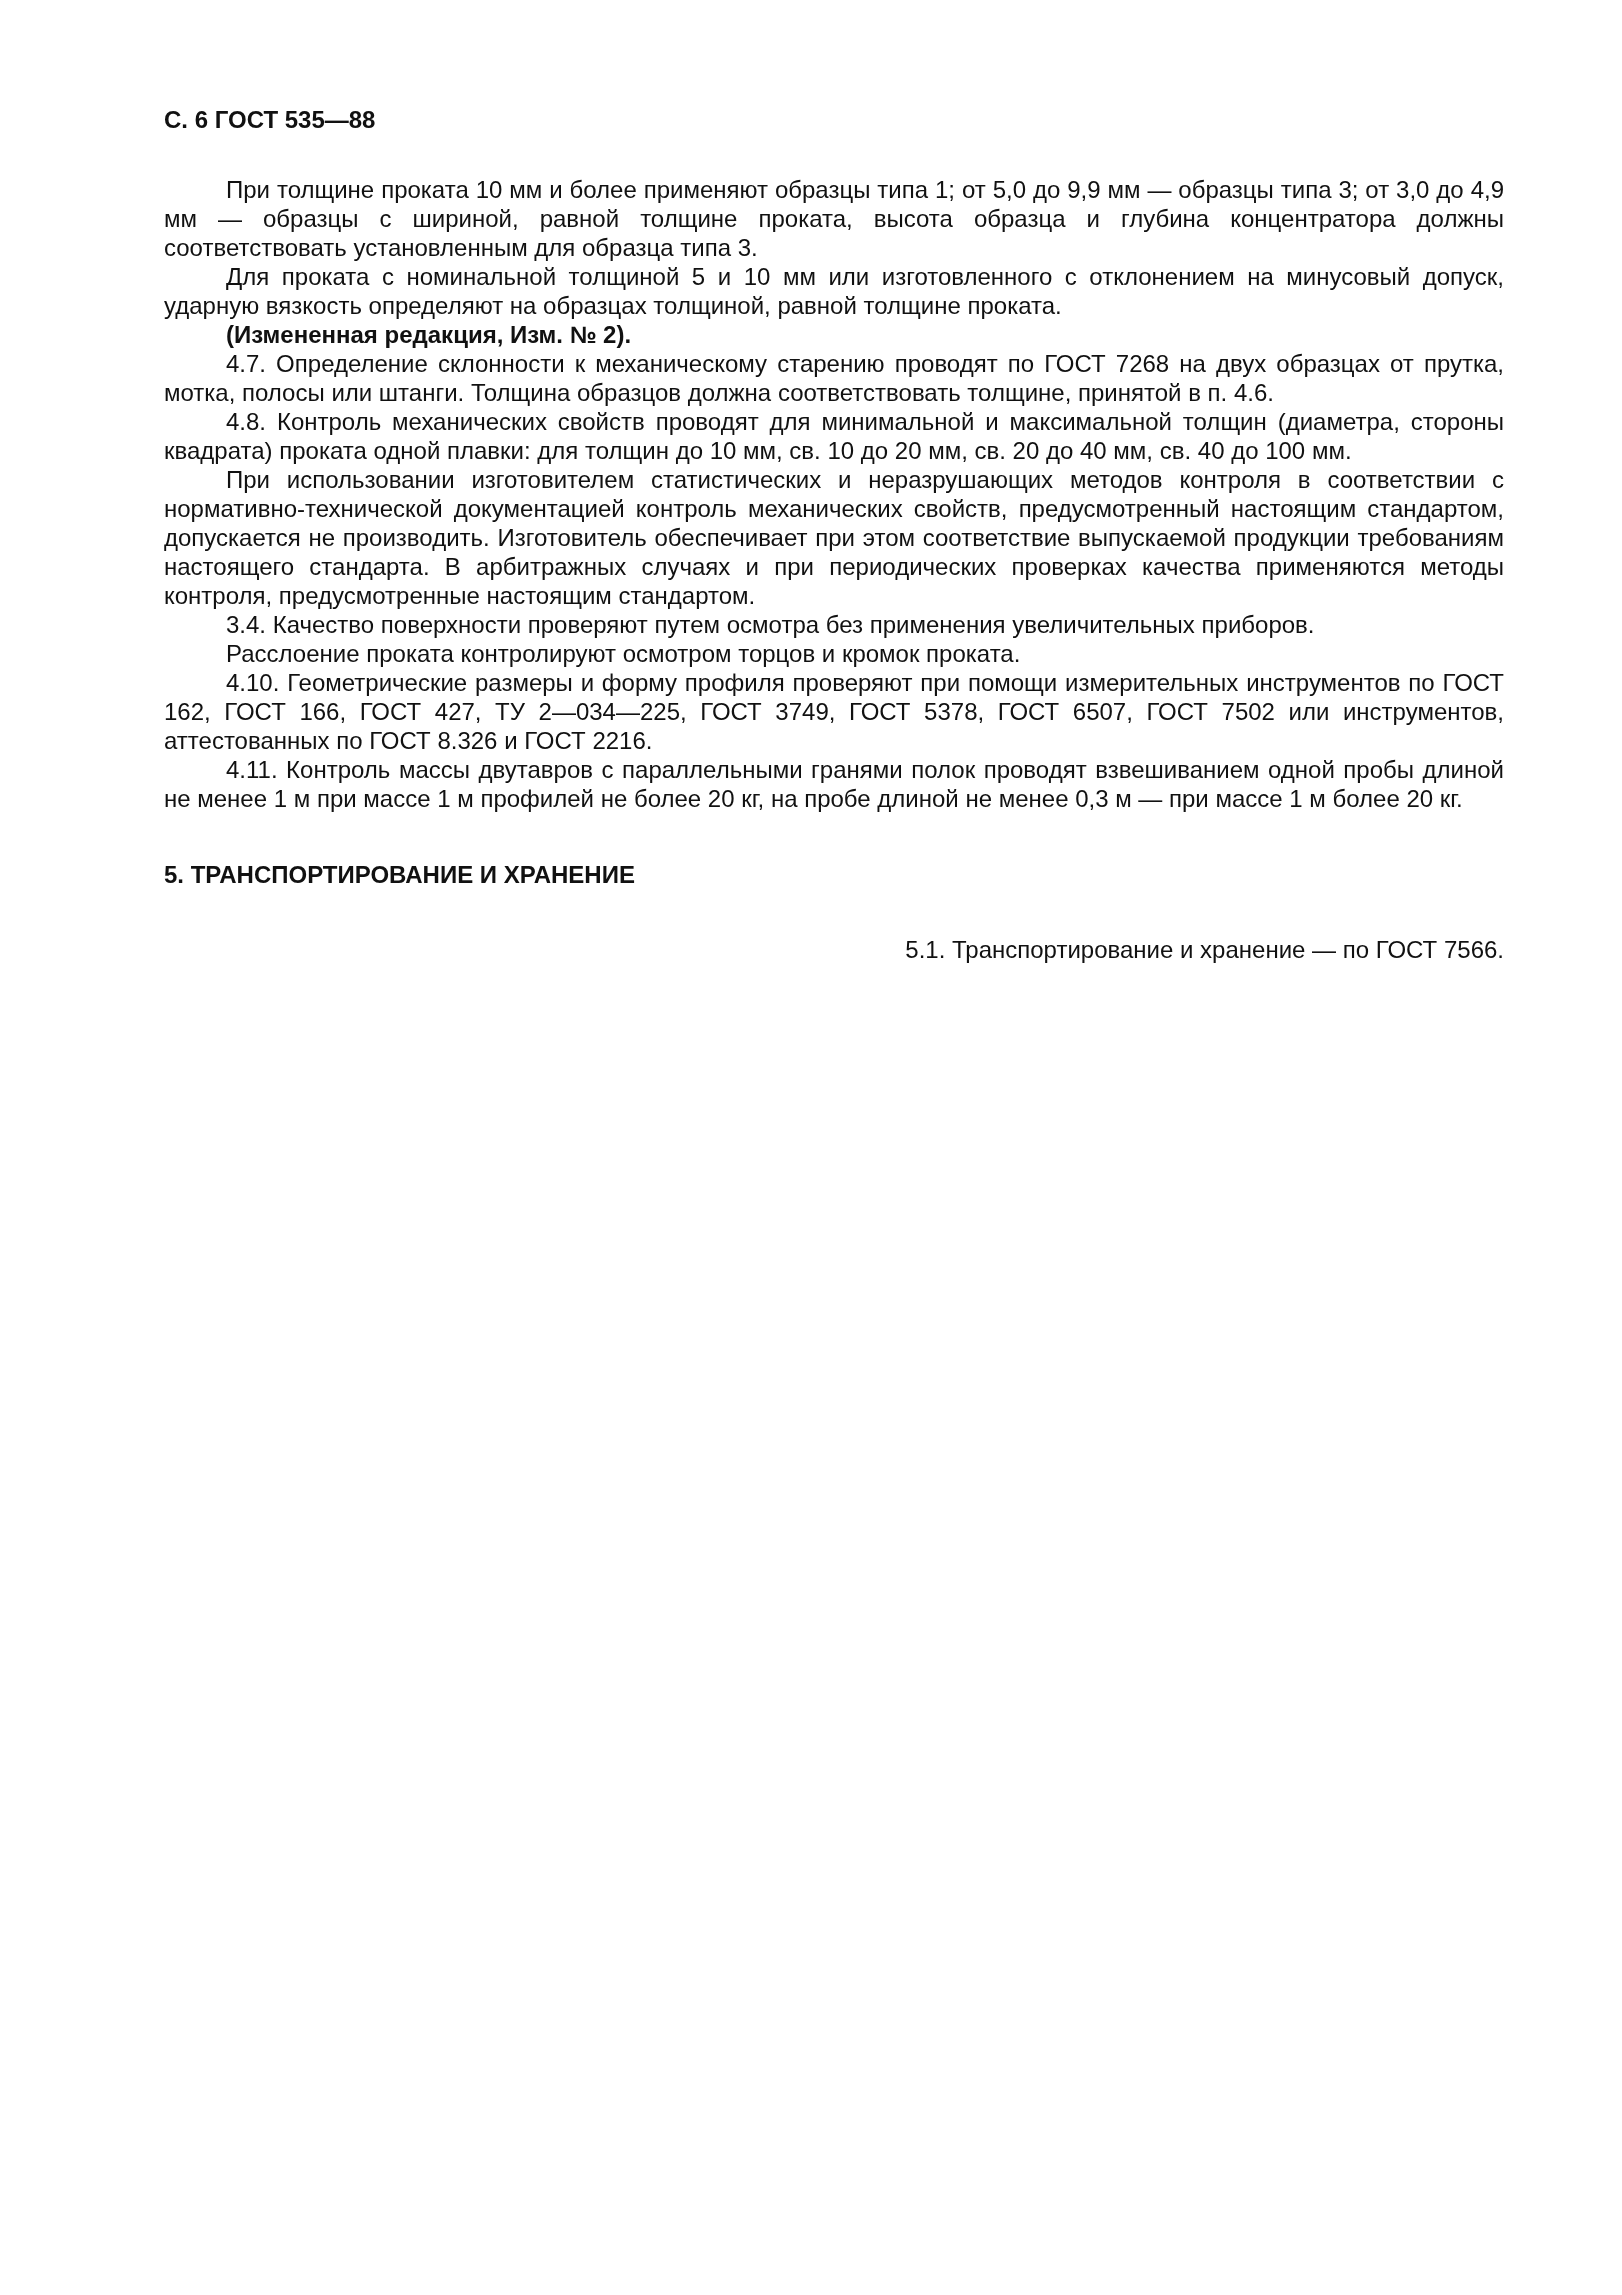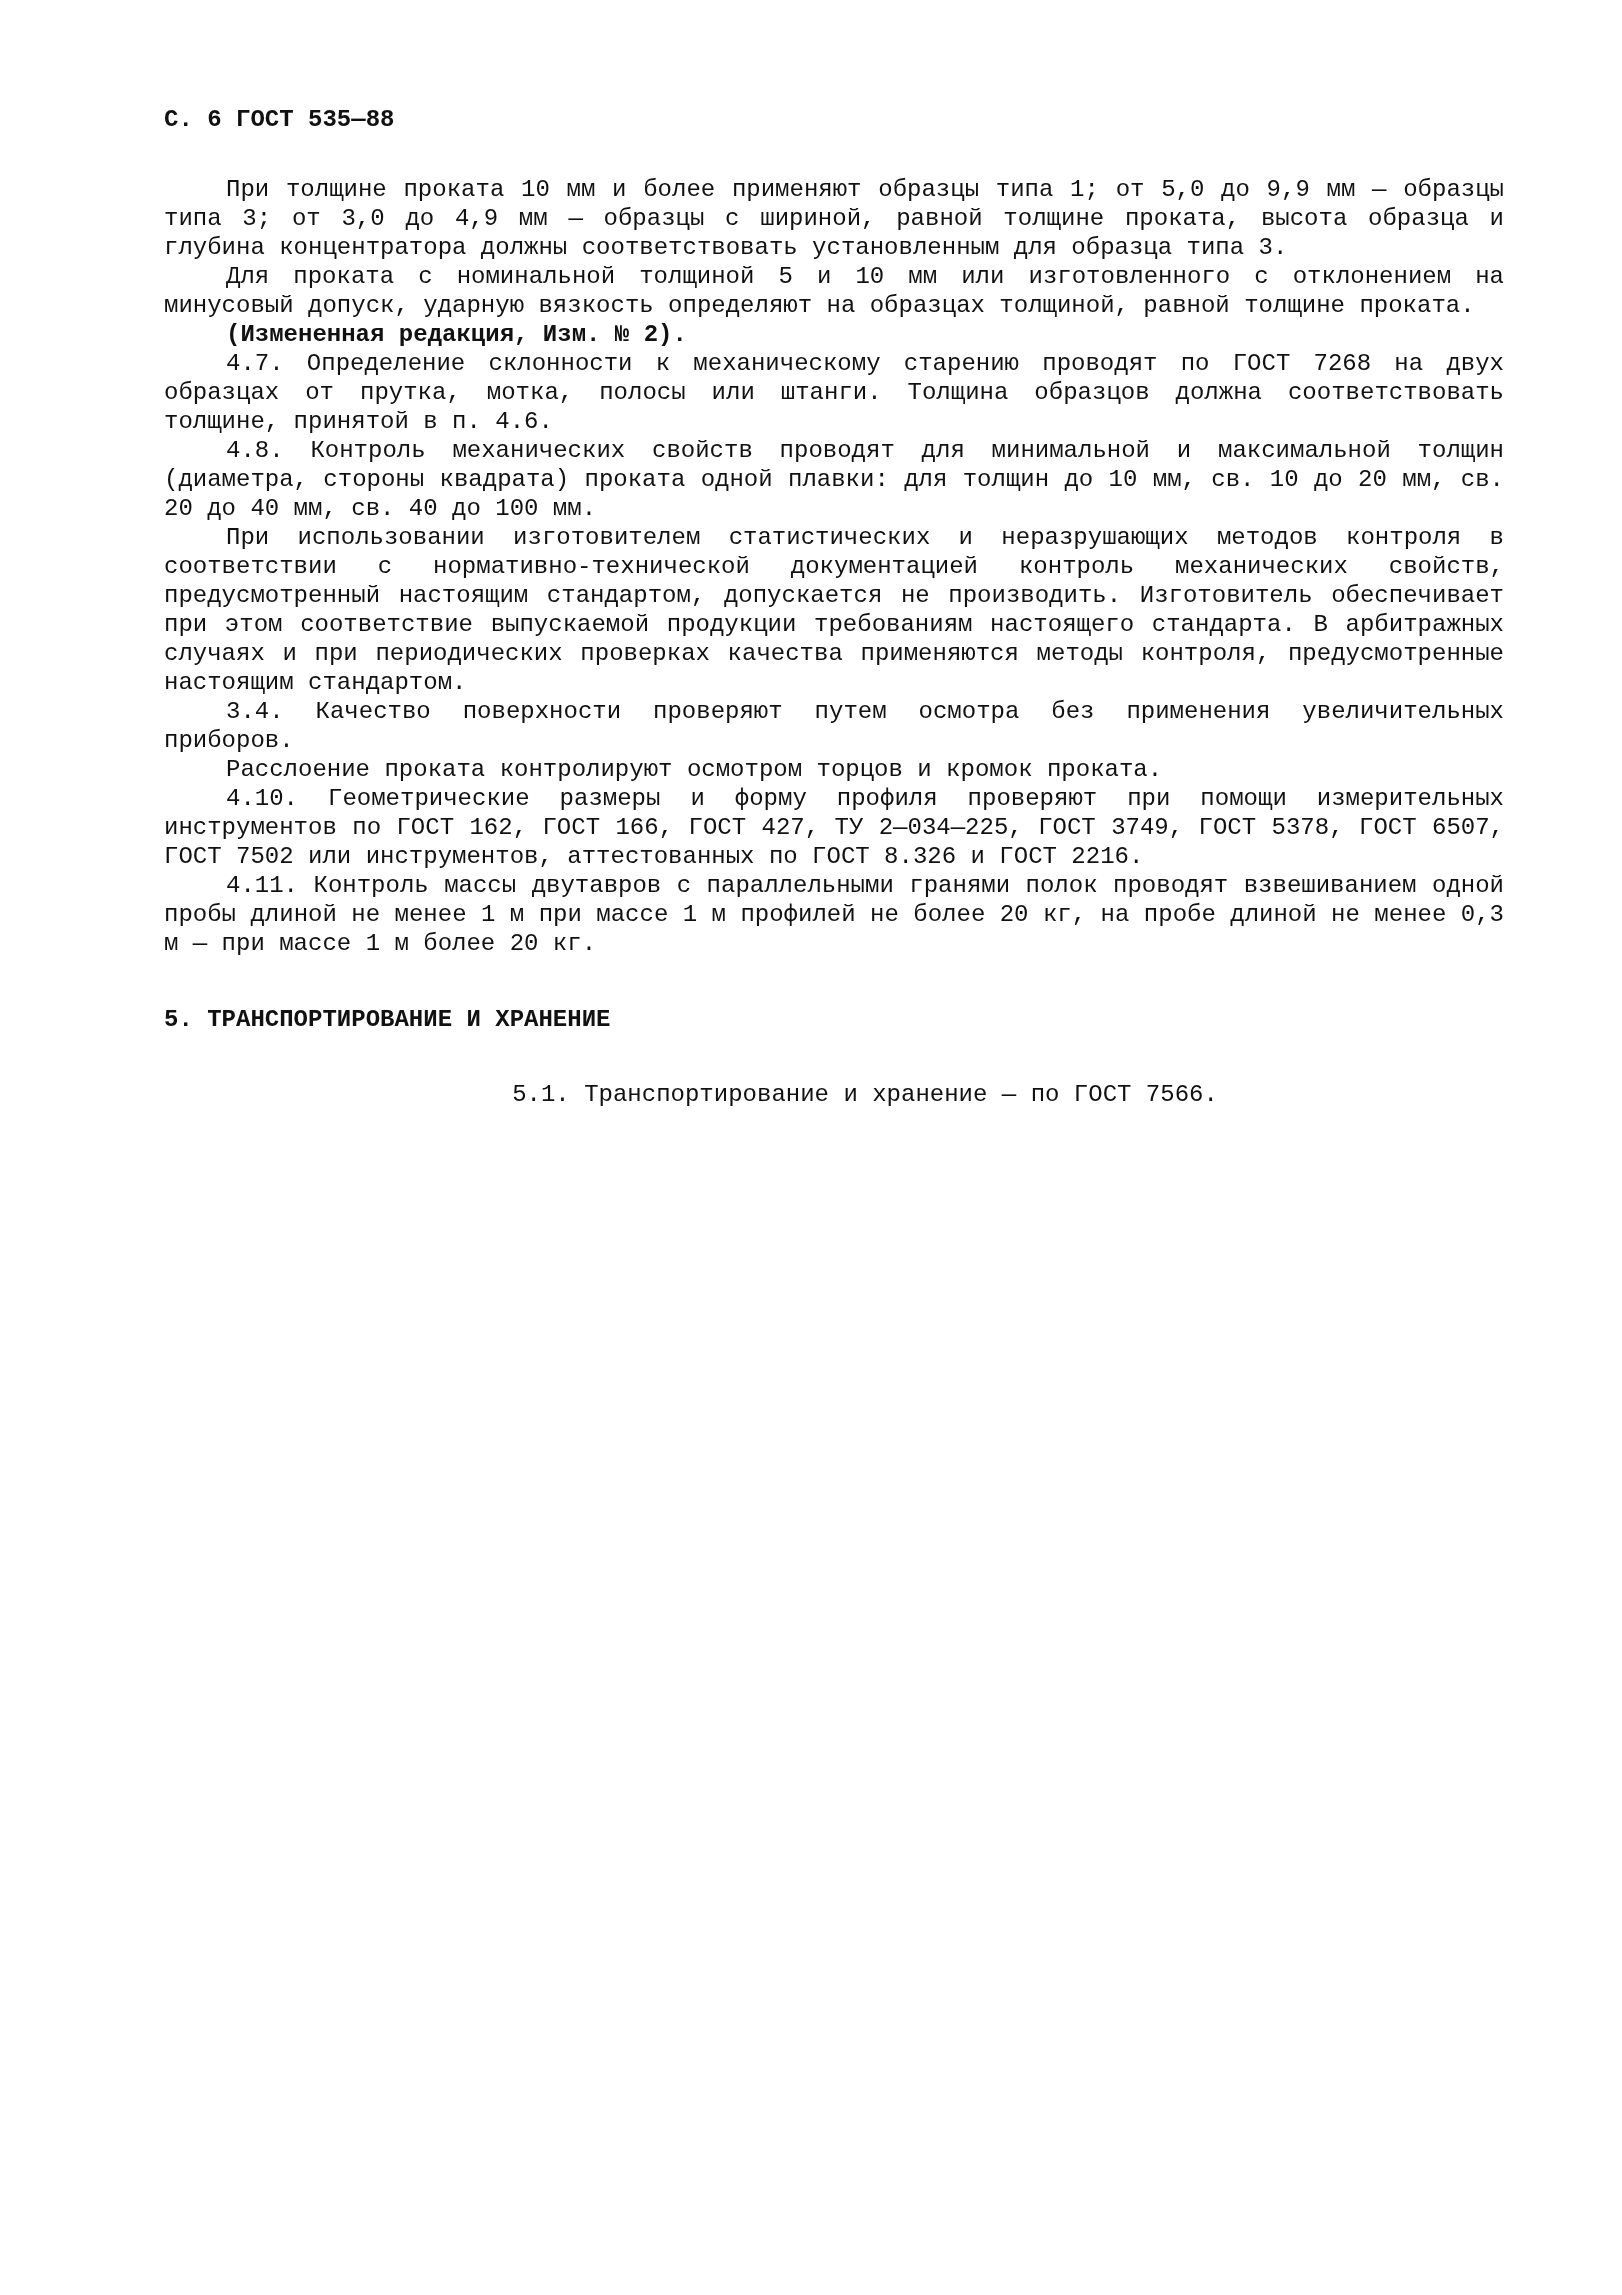--- a/index.html
+++ b/index.html
@@ -7,37 +7,37 @@
     padding: 0;
     background: #ffffff;
   }
   .page {
     position: relative;
     width: 1622px;
     height: 2295px;
     background: #ffffff;
     box-sizing: border-box;
     padding: 105px 118px 0 164px;
-    font-family: Liberation Mono, monospace;
+    font-family: Liberation Sans, sans-serif;
     font-size: 24px;
     line-height: 29px;
     color: #111111;
   }
   .page-header {
     font-weight: bold;
     margin: 0 0 41px 0;
     text-align: left;
   }
   .p {
     margin: 0;
     text-align: justify;
     text-indent: 62px;
   }
   .p-last {
-    text-align: center;
+    text-align: right;
     margin-top: 27px;
   }
   b { font-weight: bold; }
   .section-heading {
     margin: 47px 0 46px 0;
     text-align: left;
     font-weight: bold;
     text-indent: 0;
   }
 </style>

